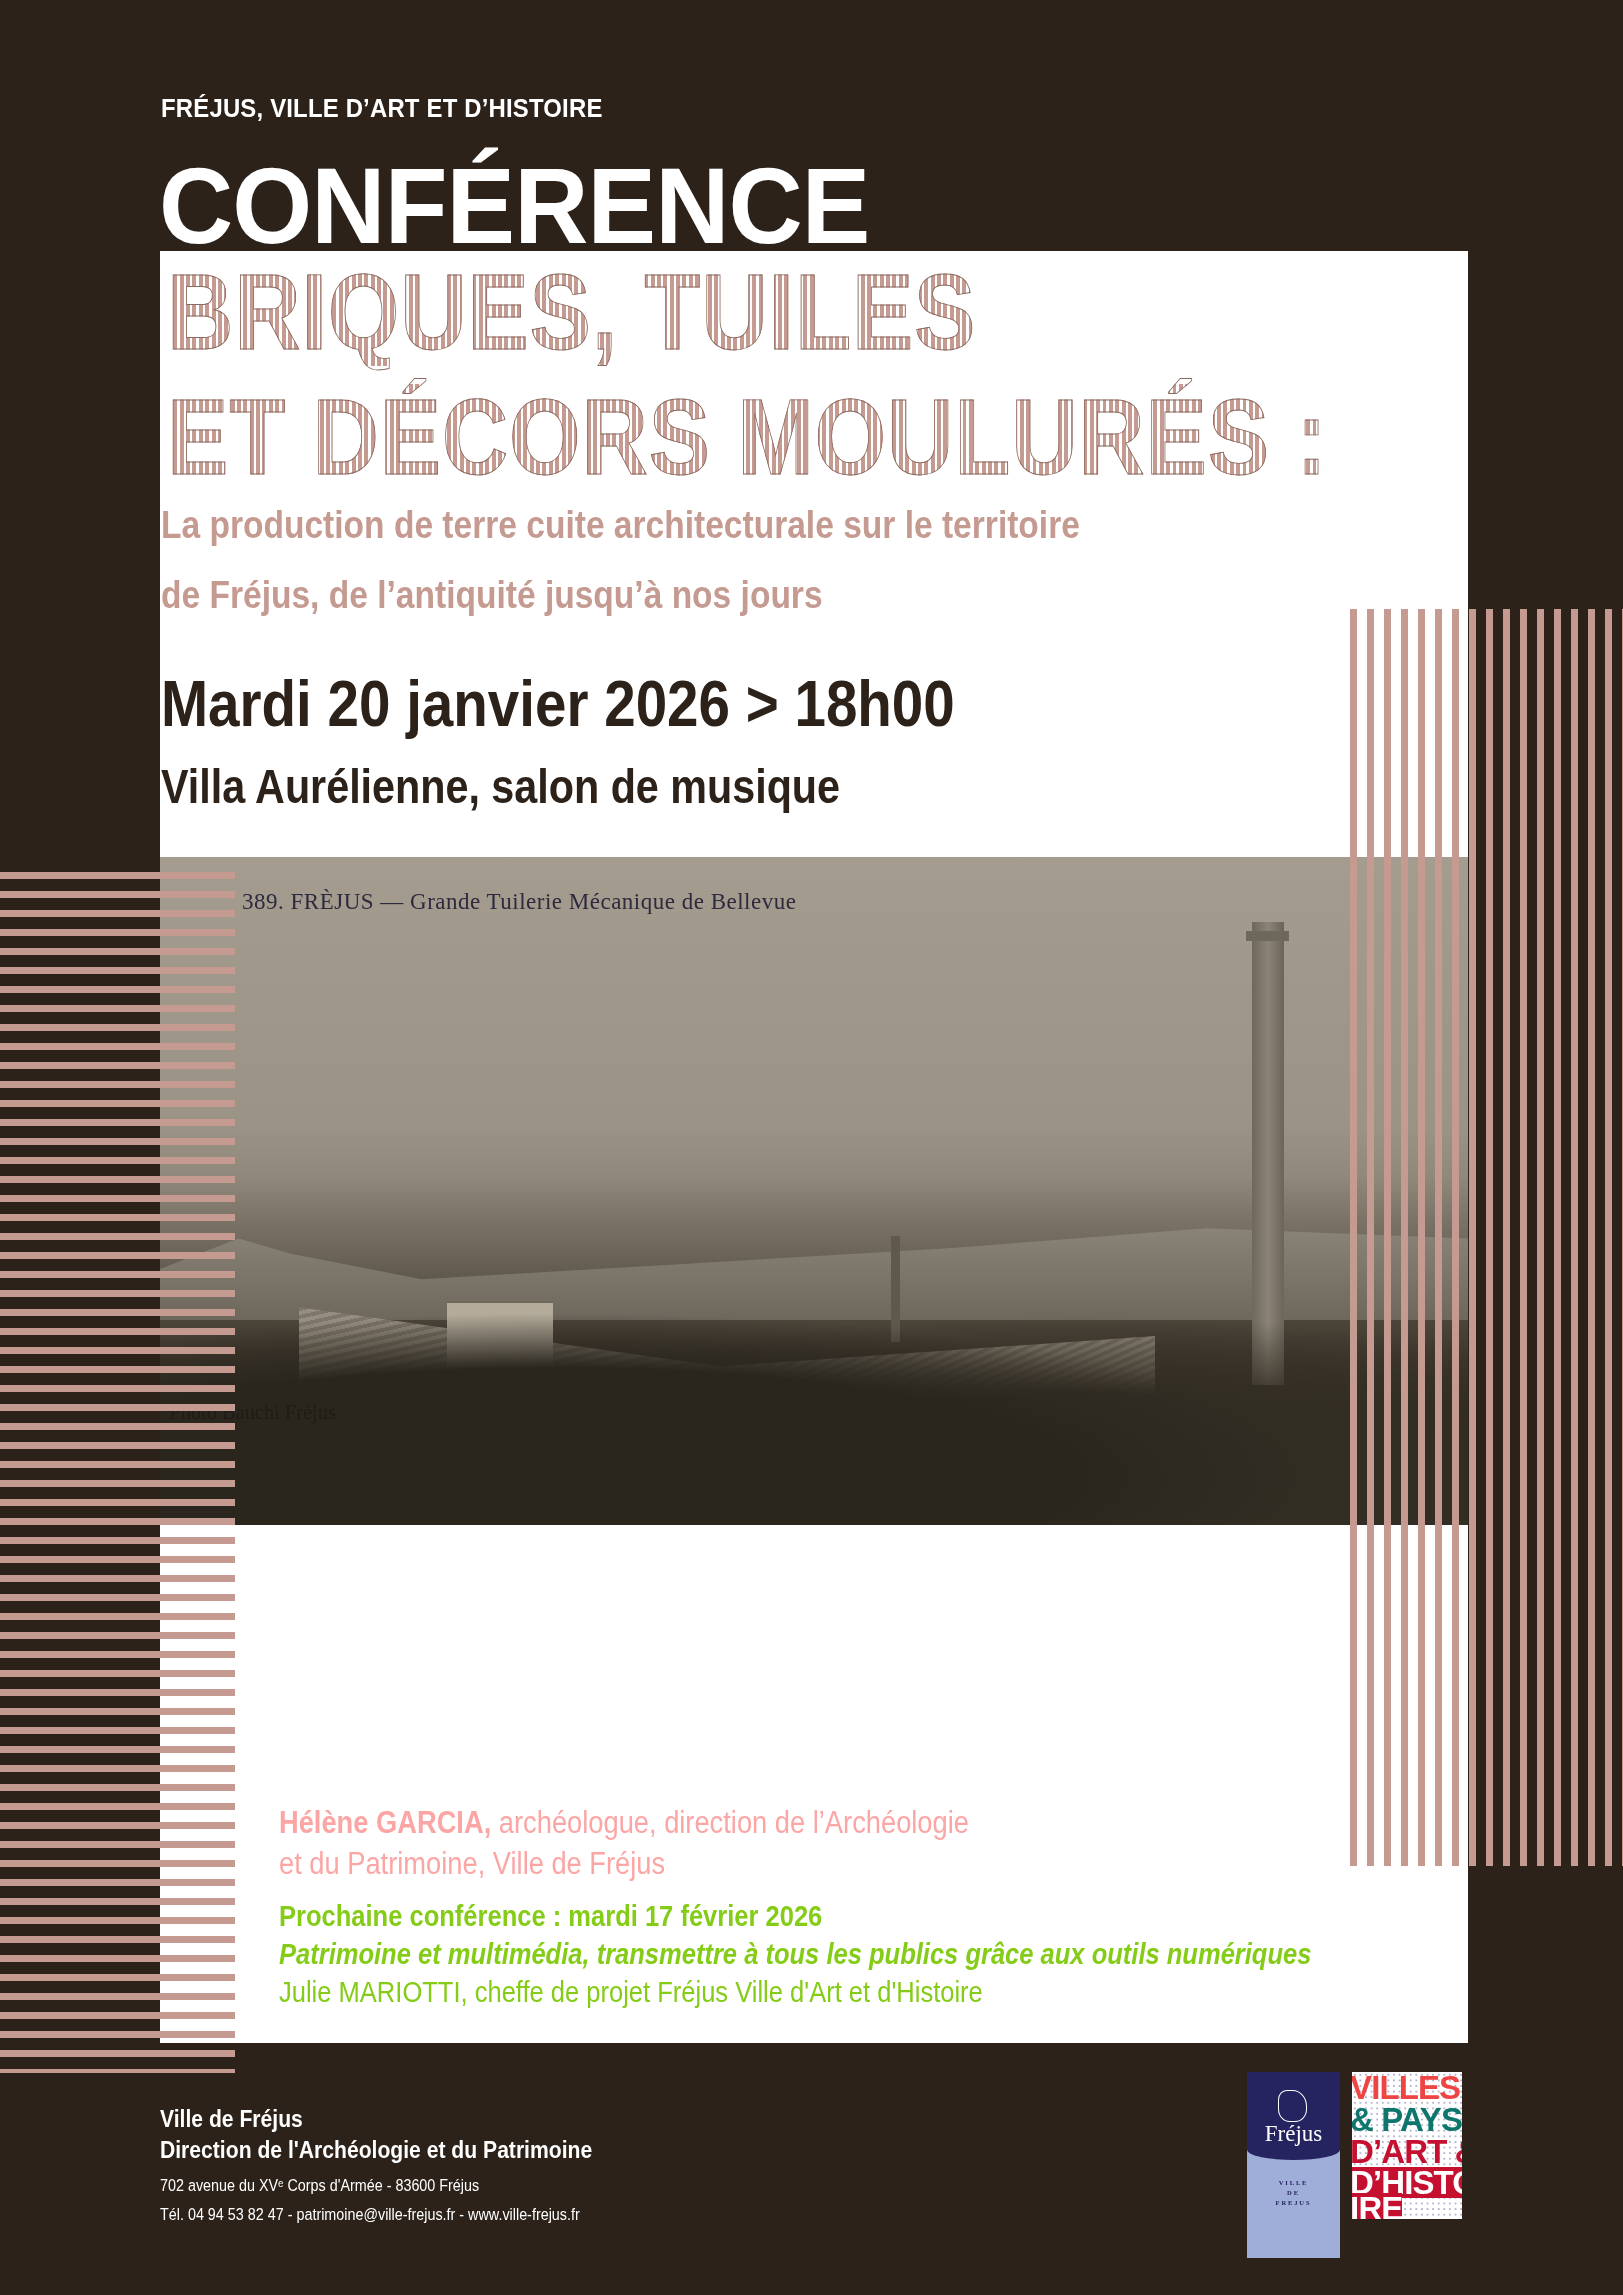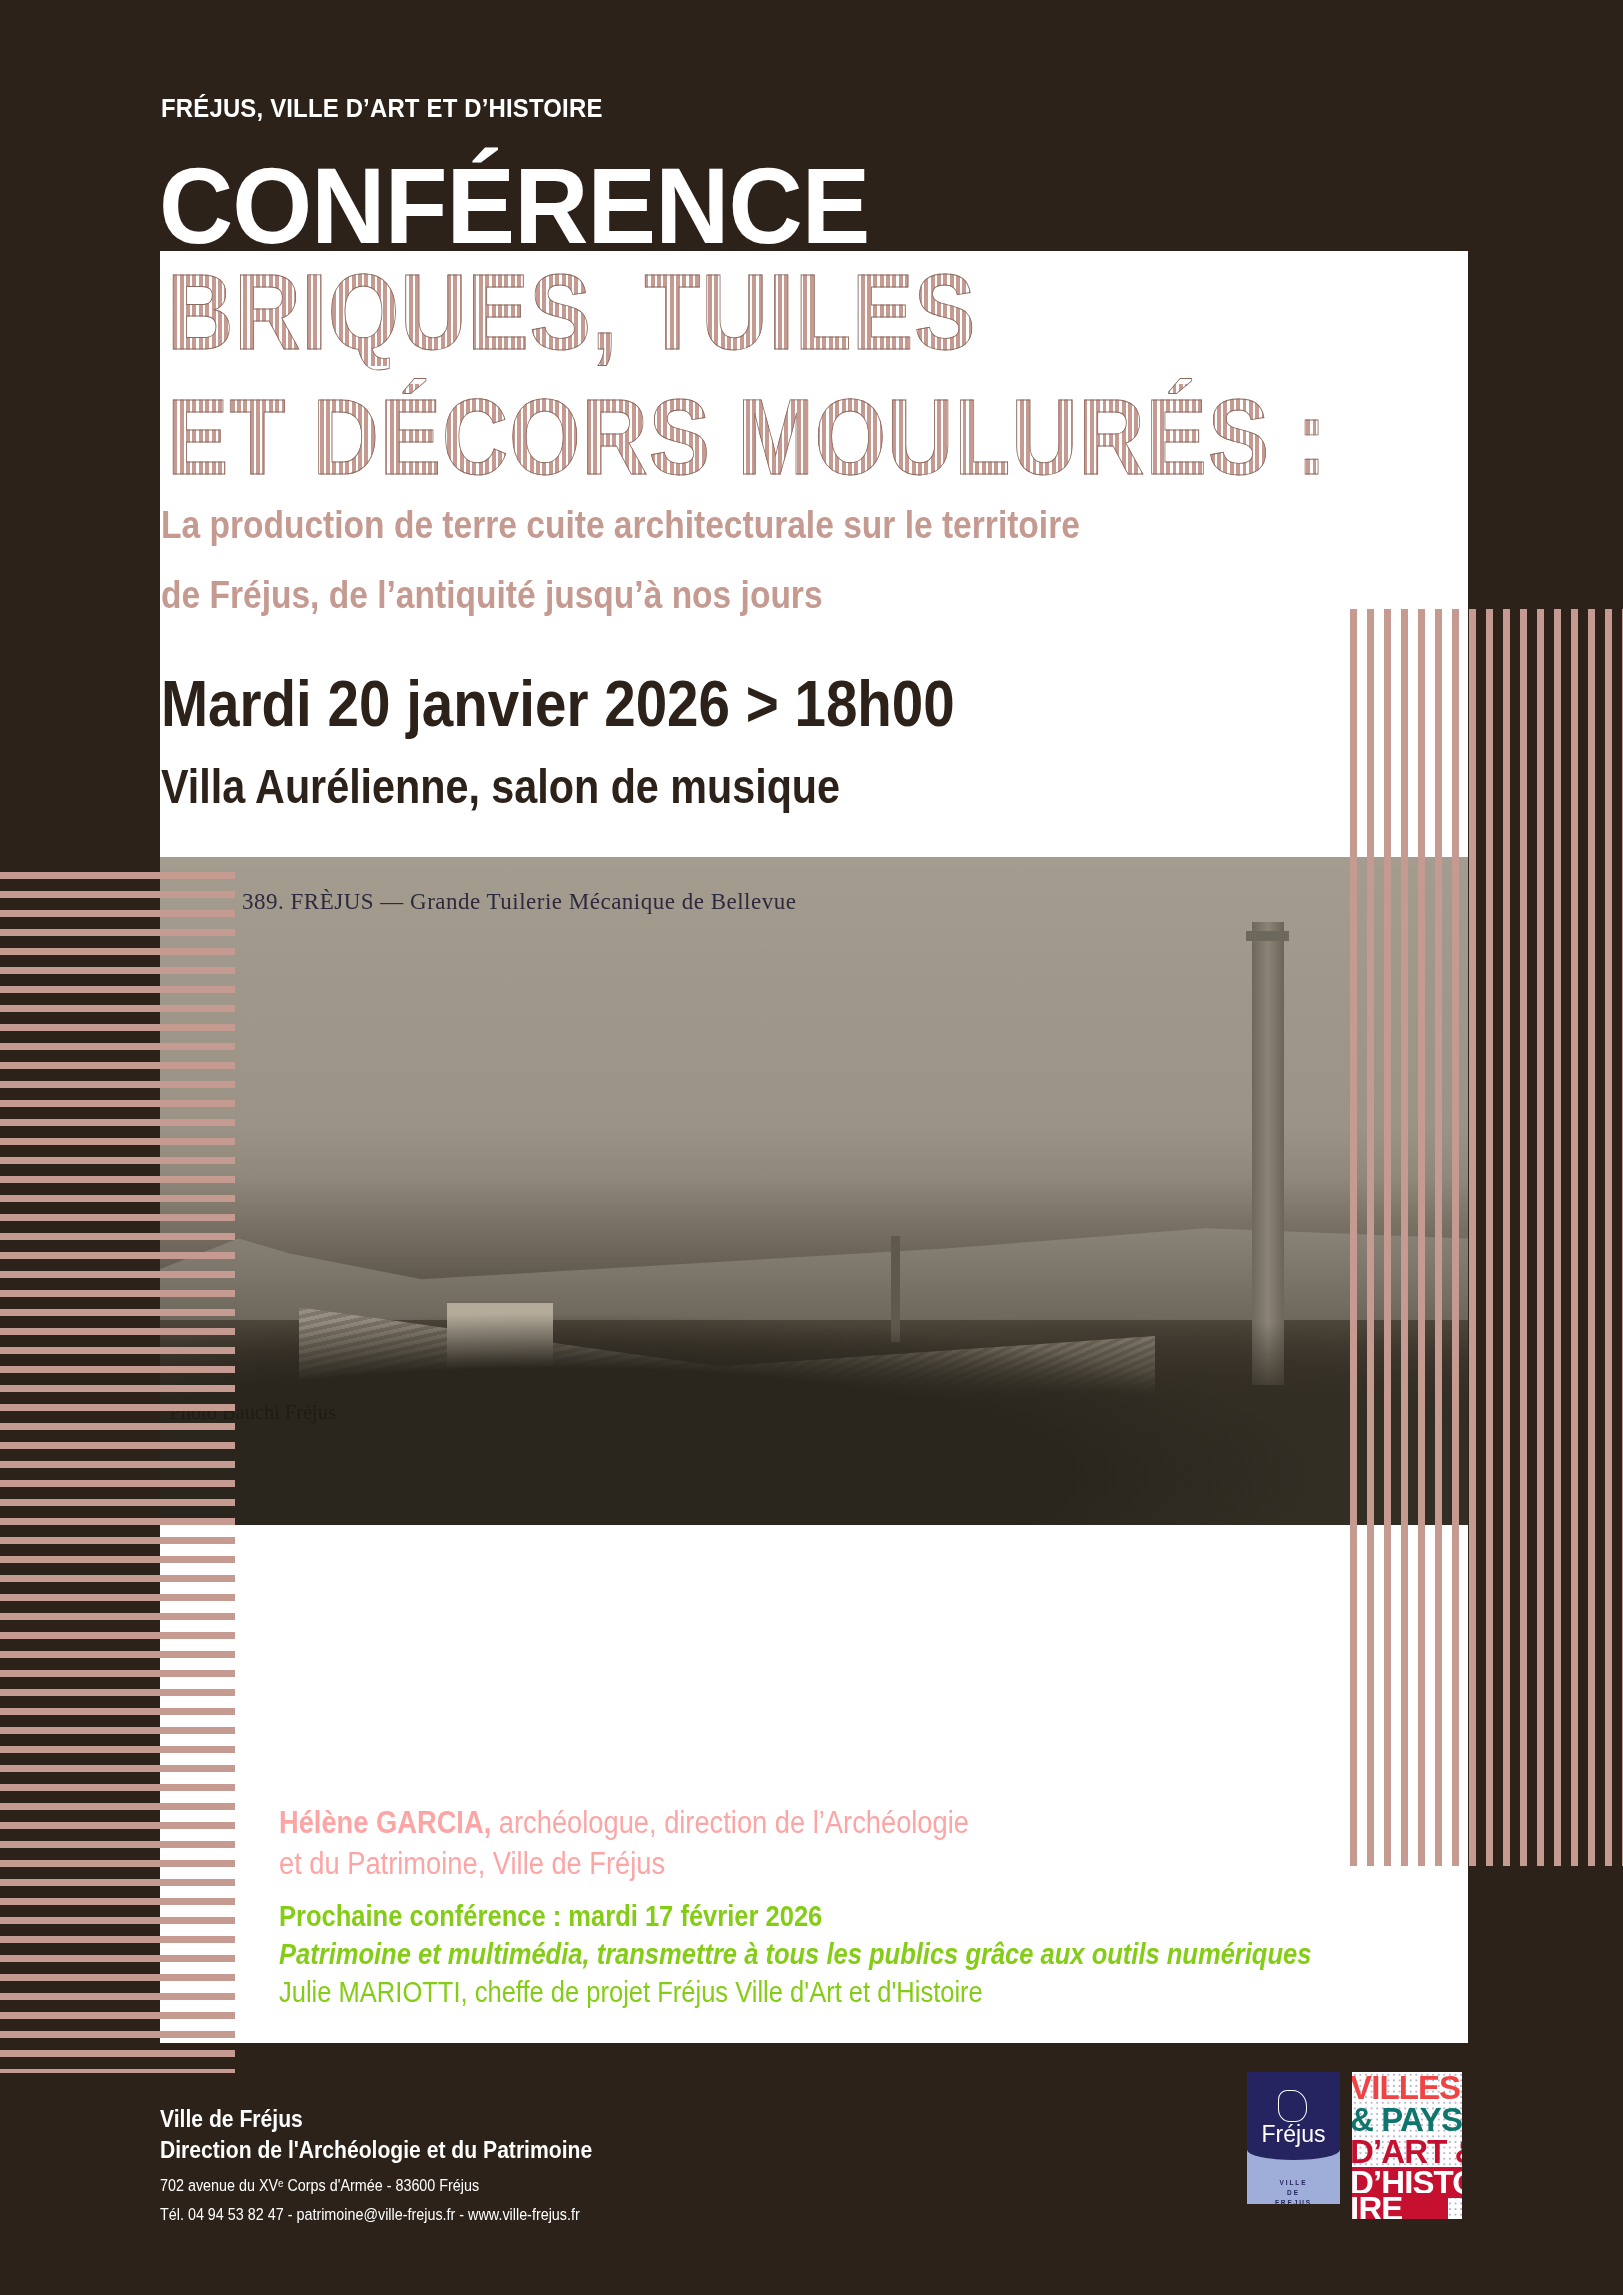--- a/index.html
+++ b/index.html
@@ -71,34 +71,34 @@
   .next .n1 { font-weight: bold; }
   .next .n2 { font-weight: bold; font-style: italic; }
 
   
   .footer { left: 160px; top: 2103px; color: #ffffff; }
   .footer .f1, .footer .f2 { font-weight: bold; font-size: 24px; line-height: 31px; white-space: nowrap; transform: scaleX(0.88); transform-origin: left top; }
   .footer .f3, .footer .f4 { font-size: 16.7px; line-height: 29px; white-space: nowrap; transform: scaleX(0.86); transform-origin: left top; }
   .footer .f3 { margin-top: 5.6px; }
 
   
-  .logo-frejus { left: 1247px; top: 2072px; width: 93px; height: 132px; background: #9eaed9; overflow: hidden; }
+  .logo-frejus { left: 1247px; top: 2072px; width: 93px; height: 186px; background: #9eaed9; overflow: hidden; font-family: Liberation Serif, serif; }
   .logo-frejus .top { position: absolute; left: 0; top: 0; width: 100%; height: 88px; background: #262460;
                       border-radius: 0 0 50% 50% / 0 0 10.2px 10.2px; }
   .logo-frejus .head { position: absolute; left: 31px; top: 17.6px; width: 27px; height: 30.5px; border: 1.4px solid #ffffff; border-radius: 30% 50% 40% 40%; }
   .logo-frejus .name { position: absolute; left: 0; top: 49px; width: 100%; text-align: center; color: #ffffff; font-size: 23px; }
   .logo-frejus .sub { position: absolute; left: 0; top: 106px; width: 100%; text-align: center; color: #262460; font-size: 6.5px; font-weight: bold; letter-spacing: 1.9px; line-height: 10.2px; }
 
   .logo-vah { left: 1352px; top: 2072px; width: 110px; height: 147px; background: #ffffff; overflow: hidden; font-weight: bold; }
   .logo-vah div { position: absolute; left: -1.9px; white-space: nowrap; font-size: 33px; line-height: 31px; letter-spacing: -0.9px; }
   .logo-vah .v1 { top: 0; color: #ef4444; }
   .logo-vah .v2 { top: 32px; color: #0f766e; }
   .logo-vah .v3 { top: 64px; color: #c5102f; }
   .logo-vah .v4 { top: 95px; color: #ffffff; background: #c5102f; }
-  .logo-vah .v5 { top: 121px; color: #ffffff; background: #c5102f; padding-right: 46px; }
+  .logo-vah .v5 { top: 121px; color: #ffffff; background: #c5102f; }
   .logo-vah .dots { position: absolute; left: 0; top: 0; width: 100%; height: 100%;
                     background-image: radial-gradient(circle, rgba(47,45,120,0.35) 0.9px, transparent 1.4px); background-size: 5.6px 5.6px; }
 </style>
 </head>
 <body>
 
 <div class="abs panel"></div>
 
 <div class="abs kicker">FRÉJUS, VILLE D’ART ET D’HISTOIRE</div>
 <div class="abs conf-title">CONFÉRENCE</div>

